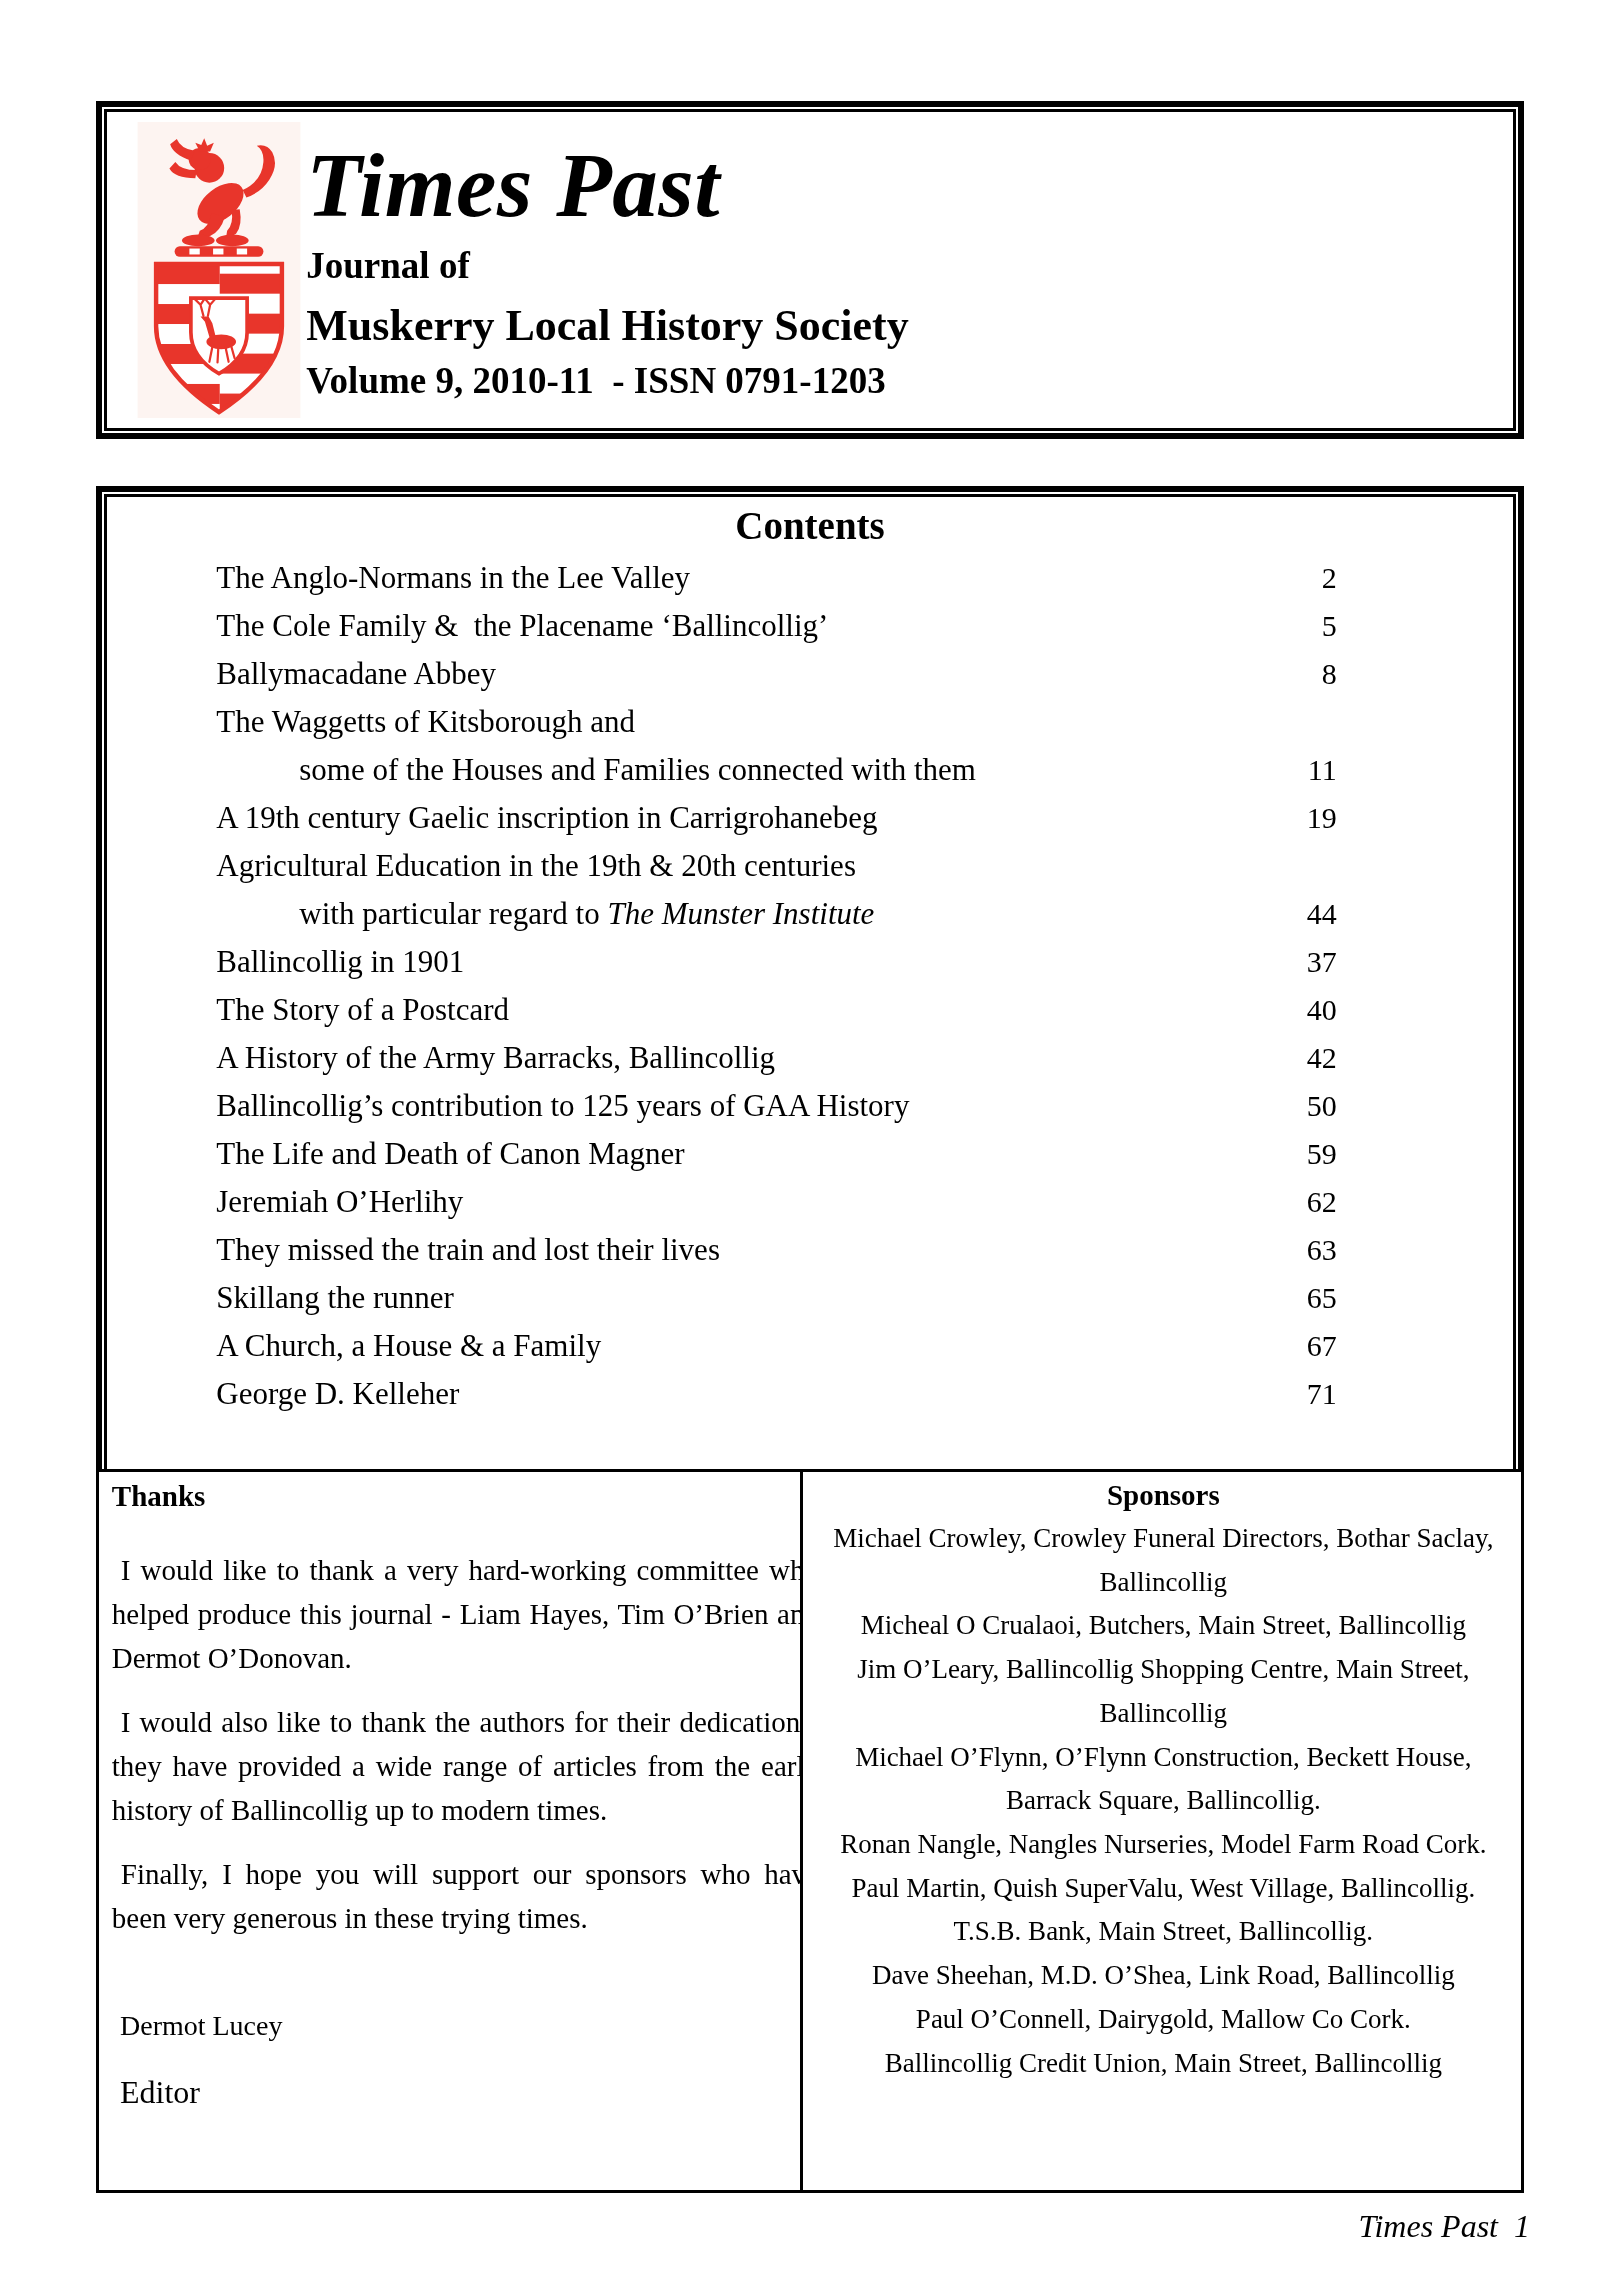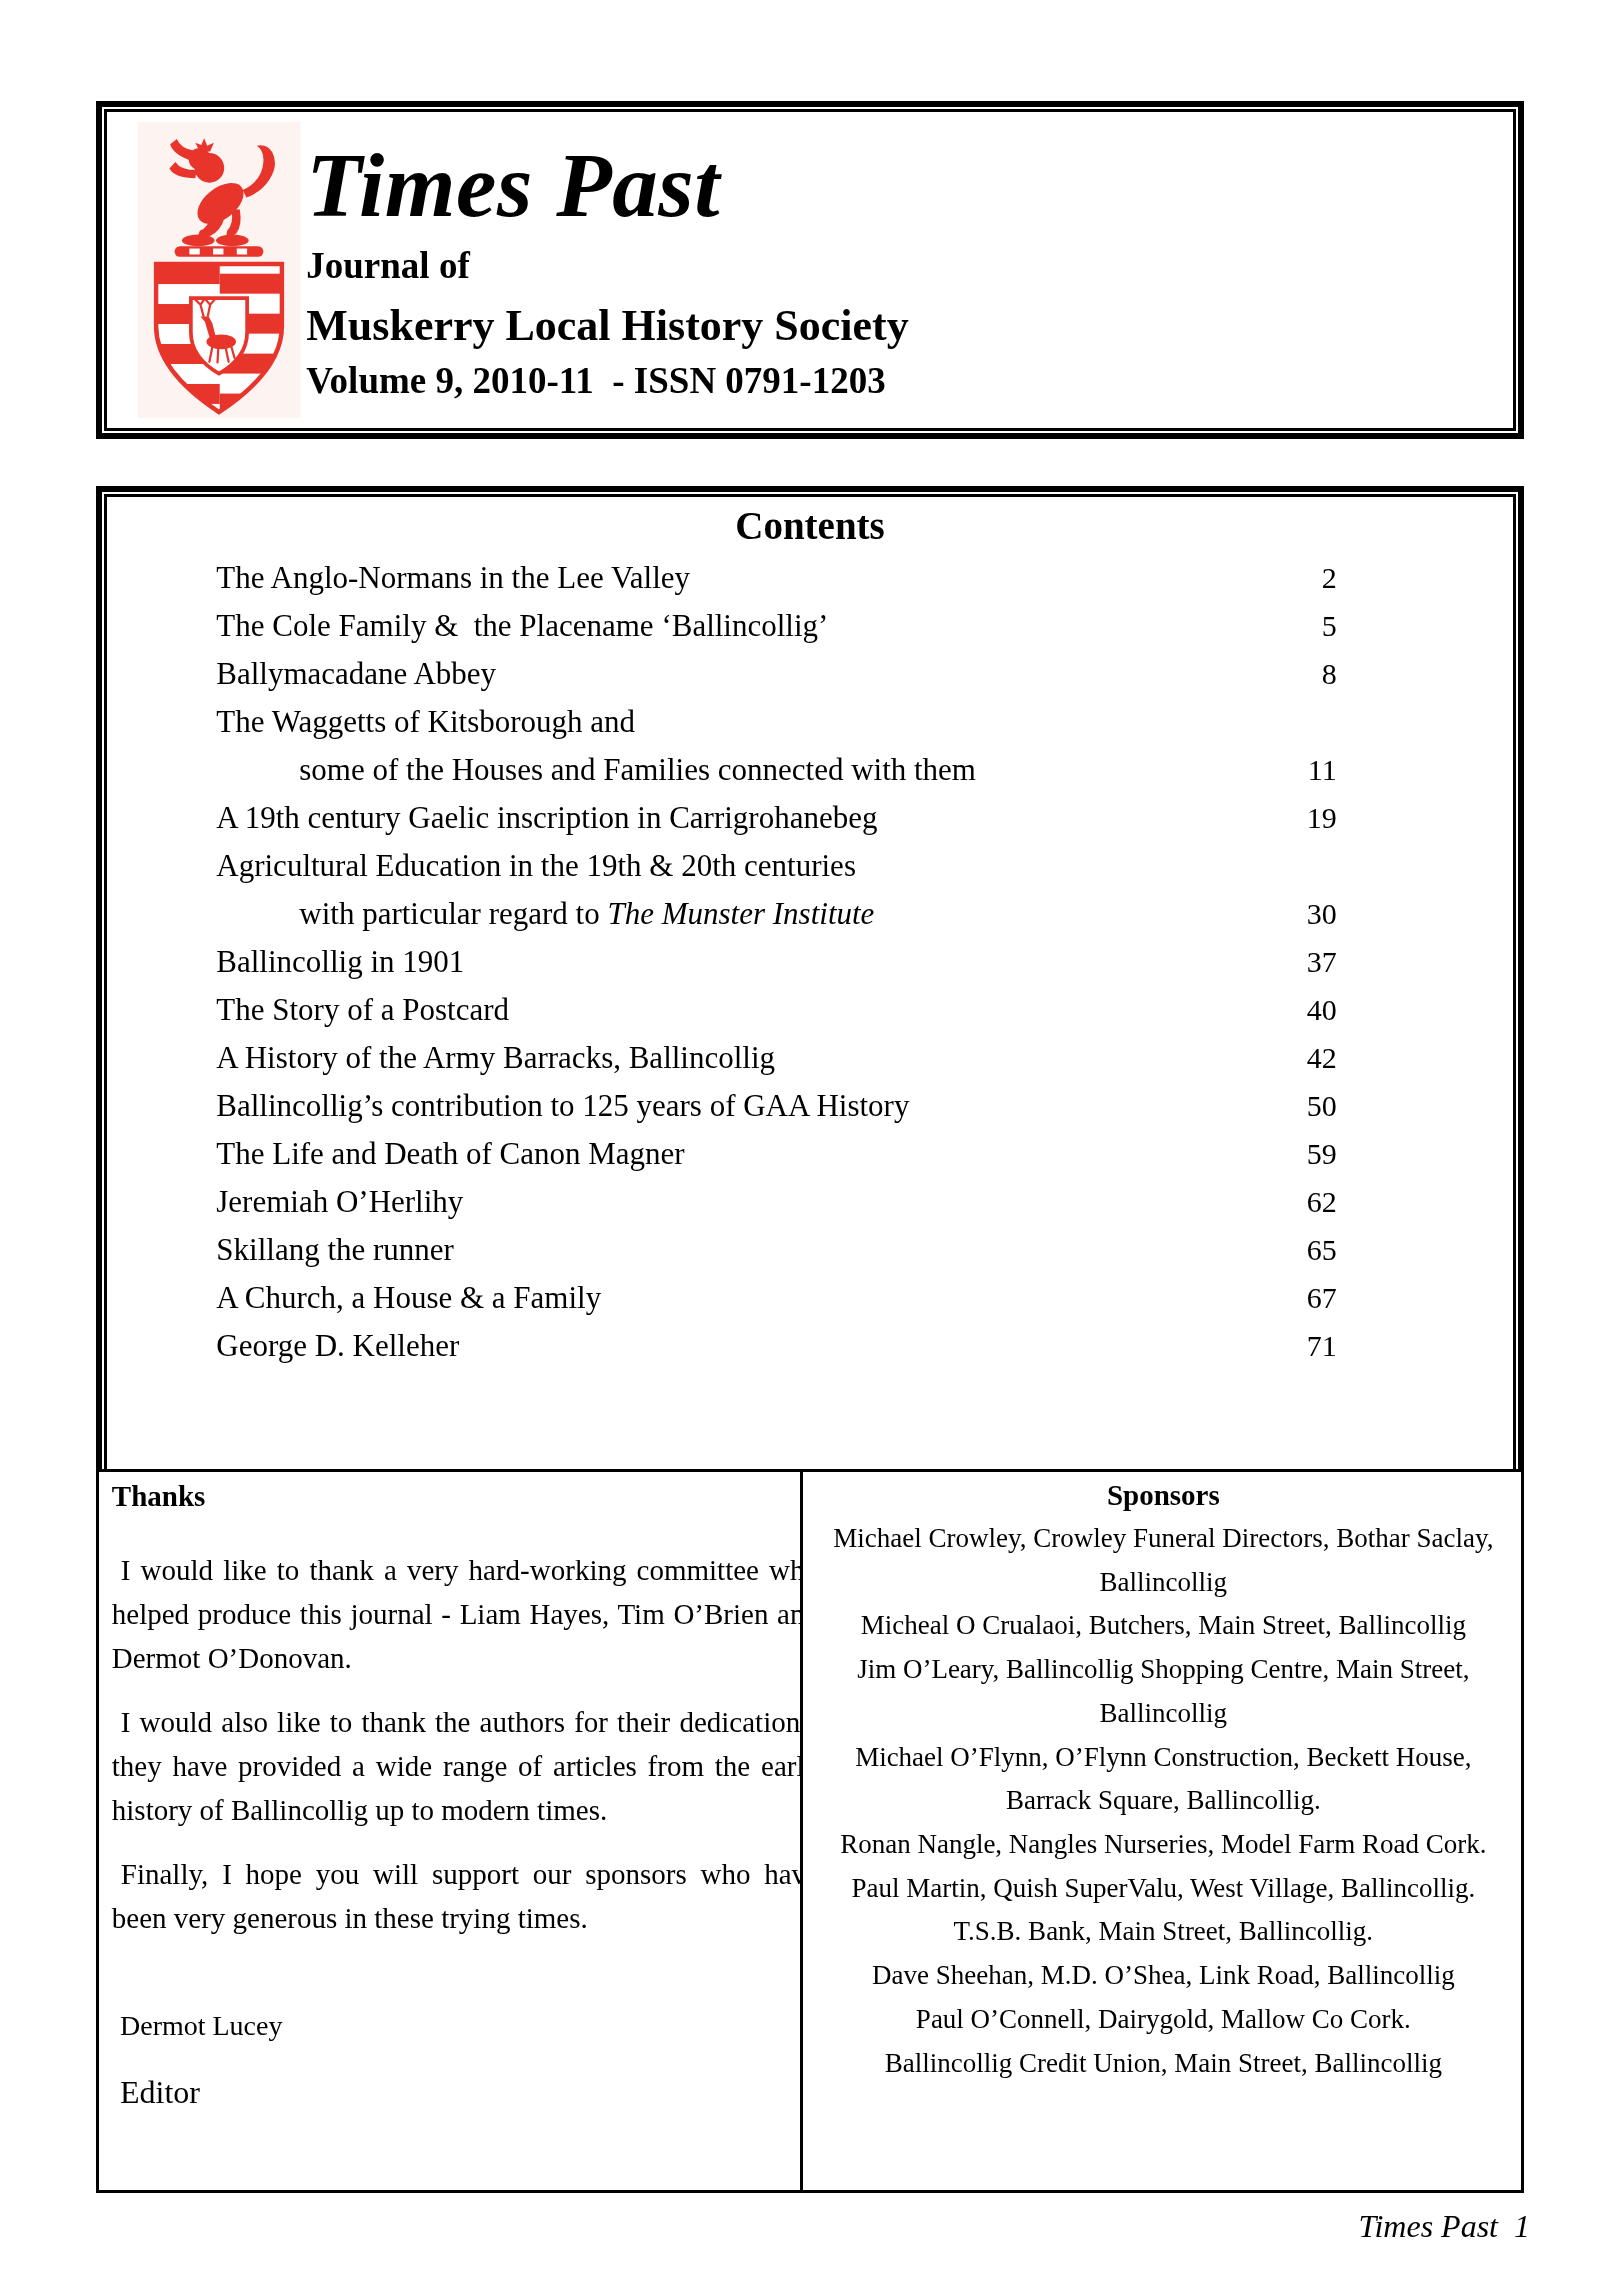--- a/index.html
+++ b/index.html
@@ -153,21 +153,21 @@
           <div class="toc-row">
     <span class="t"><span>A 19th century Gaelic inscription in Carrigrohanebeg</span><span class="it"></span></span>
     <span class="pg">19</span>
   </div>
           <div class="toc-row">
     <span class="t"><span>Agricultural Education in the 19th &amp; 20th centuries</span><span class="it"></span></span>
     <span class="pg"></span>
   </div>
           <div class="toc-row indent">
     <span class="t"><span>with particular regard to </span><span class="it">The Munster Institute</span></span>
-    <span class="pg">30</span>
+    <span class="pg">44</span>
   </div>
           <div class="toc-row">
     <span class="t"><span>Ballincollig in 1901</span><span class="it"></span></span>
     <span class="pg">37</span>
   </div>
           <div class="toc-row">
     <span class="t"><span>The Story of a Postcard</span><span class="it"></span></span>
     <span class="pg">40</span>
   </div>
           <div class="toc-row">
@@ -178,20 +178,24 @@
     <span class="t"><span>Ballincollig’s contribution to 125 years of GAA History</span><span class="it"></span></span>
     <span class="pg">50</span>
   </div>
           <div class="toc-row">
     <span class="t"><span>The Life and Death of Canon Magner</span><span class="it"></span></span>
     <span class="pg">59</span>
   </div>
           <div class="toc-row">
     <span class="t"><span>Jeremiah O’Herlihy</span><span class="it"></span></span>
     <span class="pg">62</span>
+  </div>
+          <div class="toc-row">
+    <span class="t"><span>They missed the train and lost their lives</span><span class="it"></span></span>
+    <span class="pg">63</span>
   </div>
           <div class="toc-row">
     <span class="t"><span>Skillang the runner</span><span class="it"></span></span>
     <span class="pg">65</span>
   </div>
           <div class="toc-row">
     <span class="t"><span>A Church, a House &amp; a Family</span><span class="it"></span></span>
     <span class="pg">67</span>
   </div>
           <div class="toc-row">

